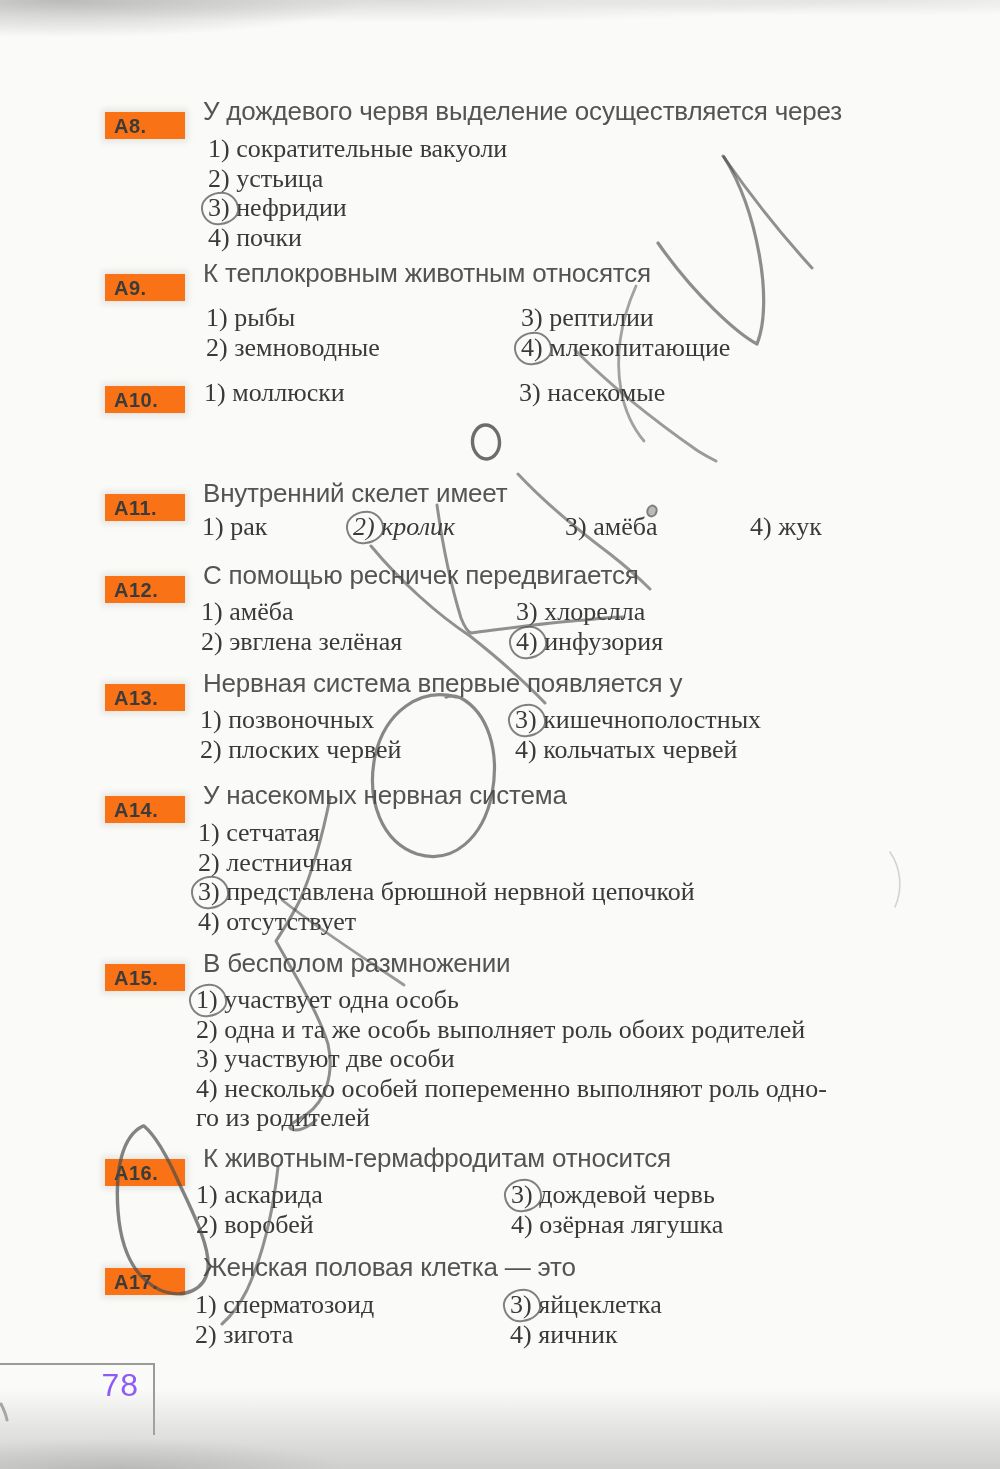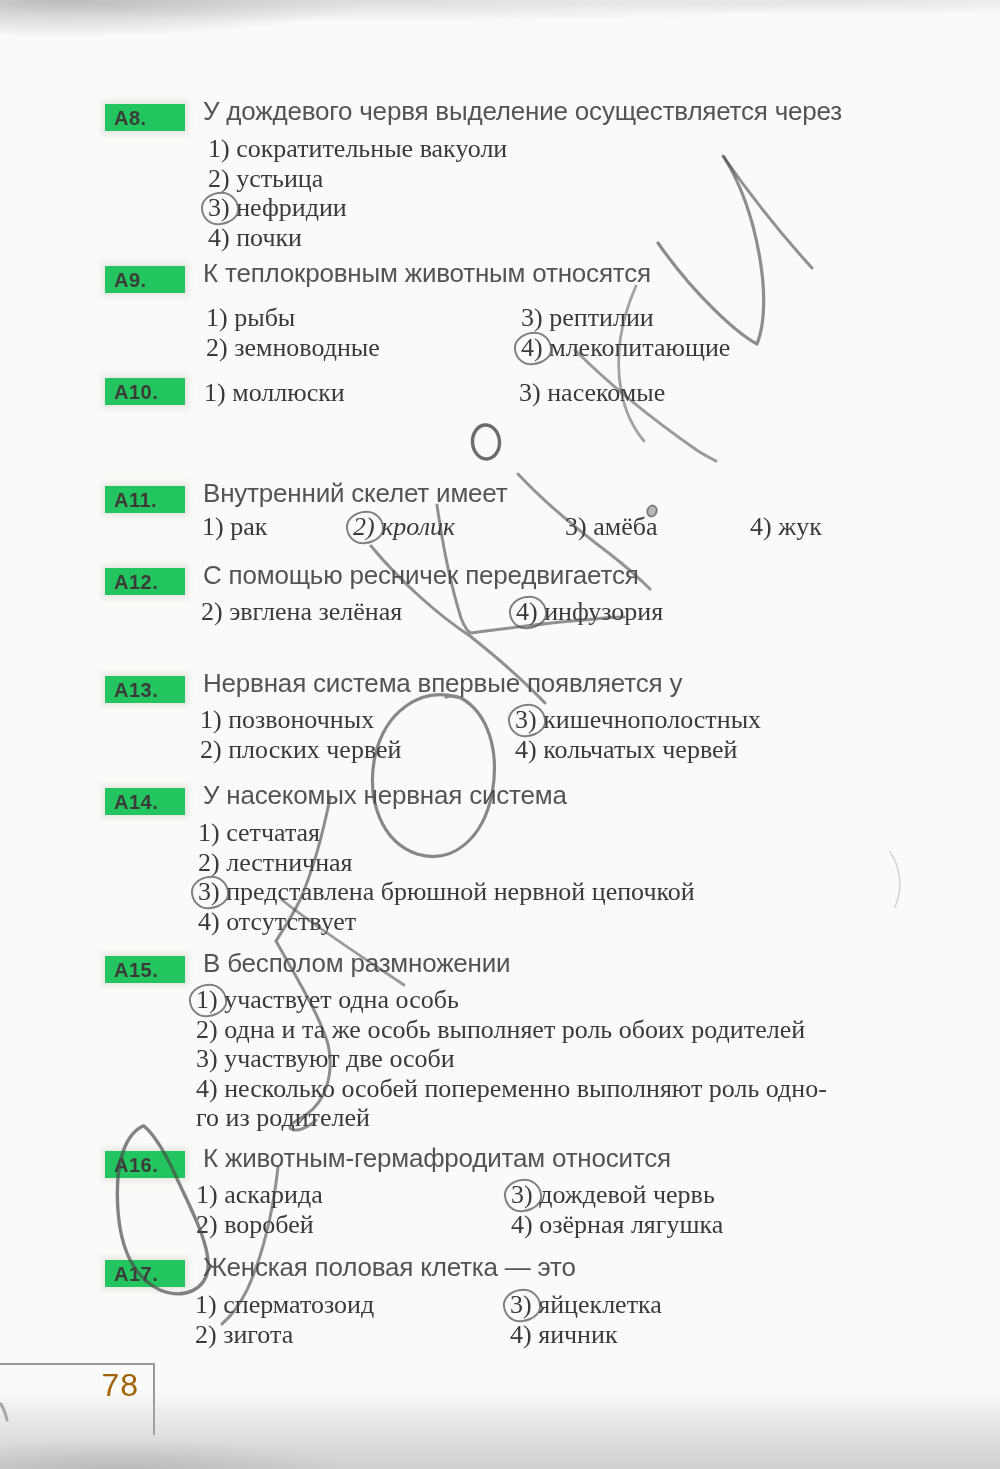--- a/index.html
+++ b/index.html
@@ -16,22 +16,22 @@
       radial-gradient(ellipse 400px 20px at 86% 0%, rgba(150,150,148,.22), rgba(150,150,148,0) 80%);
   }
   .bottom-shade{
     position:absolute;left:0;bottom:0;width:100%;height:80px;z-index:6;pointer-events:none;
     background:
       radial-gradient(ellipse 320px 44px at 12% 100%, rgba(140,140,138,.32), rgba(140,140,138,0) 70%),
       linear-gradient(to bottom, rgba(188,188,186,0) 0%, rgba(182,182,180,.30) 45%, rgba(164,164,162,.5) 100%);
   }
   .question{position:absolute;left:110px;width:870px;}
   .qlabel{
-    position:absolute;left:-5px;top:8px;width:80px;height:27px;box-sizing:border-box;
-    padding:1px 0 0 9px;background:#22c55e;
+    position:absolute;left:-5px;top:16px;width:80px;height:27px;box-sizing:border-box;
+    padding:1px 0 0 9px;background:#f97316;
     box-shadow:0 0 6px 3px rgba(216,215,212,.6);
     font:700 20px/26px "Liberation Sans",sans-serif;color:#3b3b3b;letter-spacing:.5px;
   }
   .qtext{
     margin-left:93px;
     font:400 26px/30px "Liberation Sans",sans-serif;
     color:#545454;letter-spacing:-.2px;white-space:nowrap;
   }
   .opts{
     margin-top:8px;
@@ -47,21 +47,21 @@
     border-radius:52% 48% 55% 45% / 48% 55% 45% 55%;
     transform:rotate(-6deg);
   }
   .pencil{position:absolute;left:0;top:0;z-index:5;pointer-events:none;}
   .pagebox{
     position:absolute;left:0;top:1363px;width:153px;height:70px;z-index:4;
     border-top:2px solid #9b9a98;border-right:2px solid #9b9a98;
   }
   .pagenum{
     position:absolute;right:14px;top:2px;
-    font:400 32px/36px "Liberation Sans",sans-serif;color:#a16207;letter-spacing:1px;
+    font:400 32px/36px "Liberation Sans",sans-serif;color:#8b5cf6;letter-spacing:1px;
   }
 </style>
 </head>
 <body>
 
 <div class="page">
   <div class="top-shade"></div>
 
   <div id="questions">
       <div class="question" style="top: 96px;">
@@ -106,20 +106,24 @@
             <span class="opt-cell-wrap opt-cell" style="left: 151px; font-style: italic;"><span class="optnum circled">2)</span><span class="opttext">&nbsp;кролик</span></span>
             <span class="opt-cell-wrap opt-cell" style="left: 363px;"><span class="optnum">3)</span><span class="opttext">&nbsp;амёба</span></span>
             <span class="opt-cell-wrap opt-cell" style="left: 548px;"><span class="optnum">4)</span><span class="opttext">&nbsp;жук</span></span>
           </div>
         </div>
       </div>
       <div class="question" style="top: 560px;">
         <span class="qlabel">А12.</span>
         <div class="qtext">С помощью ресничек передвигается</div>
         <div class="opts" style="margin-left: 91px; margin-top: 7px;">
+          <div class="opt-row">
+            <span class="opt-cell-wrap opt-cell"><span class="optnum">1)</span><span class="opttext">&nbsp;амёба</span></span>
+            <span class="opt-cell-wrap opt-cell" style="left: 315px;"><span class="optnum">3)</span><span class="opttext">&nbsp;хлорелла</span></span>
+          </div>
           <div class="opt-row">
             <span class="opt-cell-wrap opt-cell"><span class="optnum">2)</span><span class="opttext">&nbsp;эвглена зелёная</span></span>
             <span class="opt-cell-wrap opt-cell" style="left: 315px;"><span class="optnum circled">4)</span><span class="opttext">&nbsp;инфузория</span></span>
           </div>
         </div>
       </div>
       <div class="question" style="top: 668px;">
         <span class="qlabel">А13.</span>
         <div class="qtext">Нервная система впервые появляется у</div>
         <div class="opts" style="margin-left: 90px; margin-top: 7px;">

